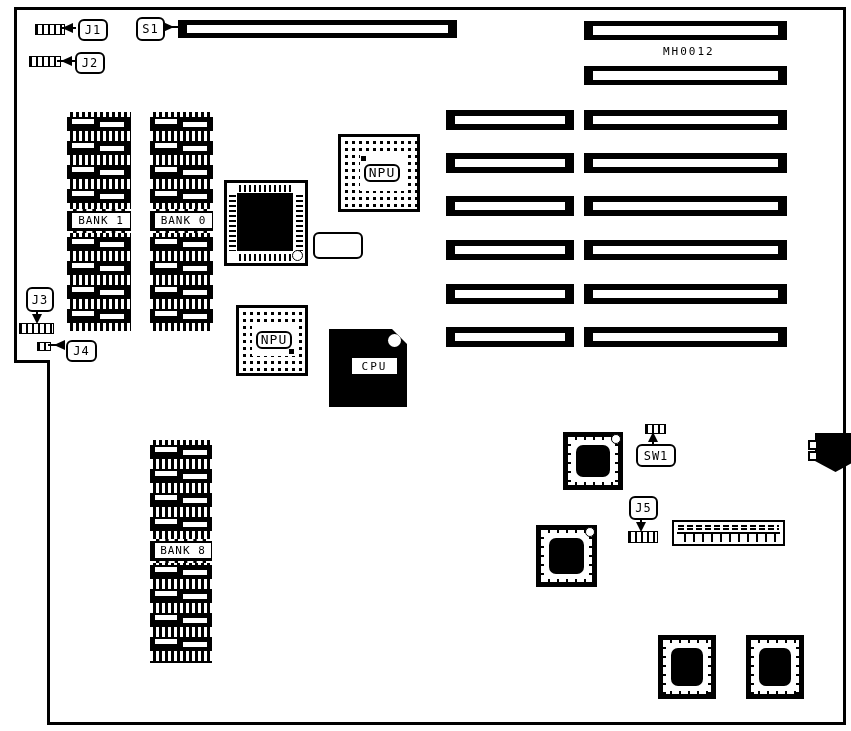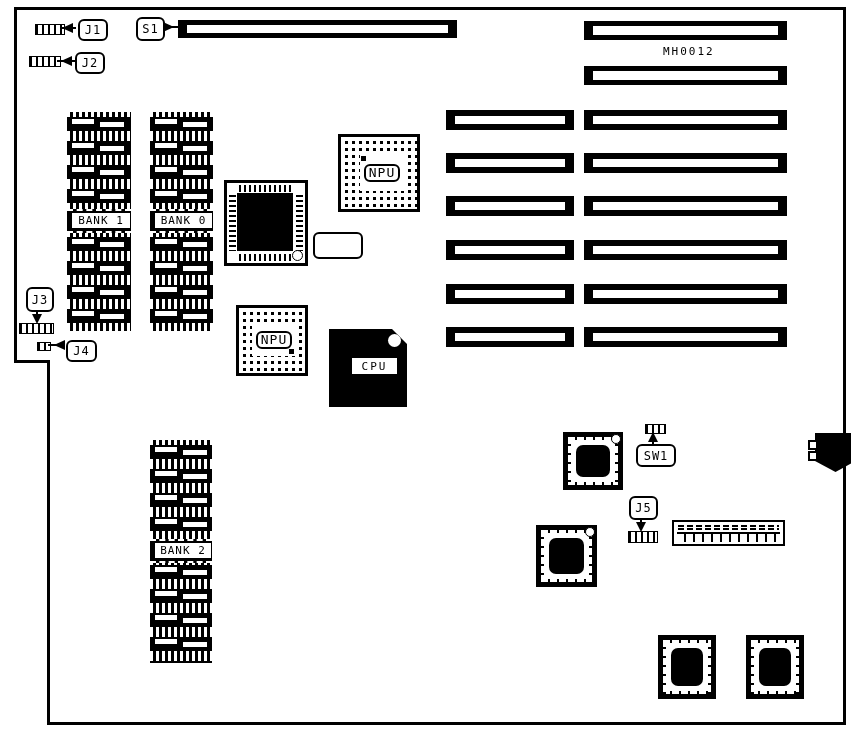--- a/index.html
+++ b/index.html
@@ -155,21 +155,21 @@
       <div class="bank-label">BANK 1</div>
     </div>
   </div>
   <div class="bank" style="left:150px;top:112px;width:63px;height:219px;">
     <div class="bank-label-row">
       <div class="bank-label">BANK 0</div>
     </div>
   </div>
   <div class="bank" style="left:150px;top:440px;width:62px;height:223px;">
     <div class="bank-label-row">
-      <div class="bank-label">BANK 2</div>
+      <div class="bank-label">BANK 8</div>
     </div>
   </div>
 
   <div class="qfp" style="left:224px;top:180px;width:78px;height:80px;">
     <div class="qfp-pt" style="top:2px;"></div>
     <div class="qfp-pt" style="bottom:2px;"></div>
     <div class="qfp-ps" style="left:2px;"></div>
     <div class="qfp-ps" style="right:2px;"></div>
     <div class="qfp-core"></div>
     <div class="qfp-dot"></div>

